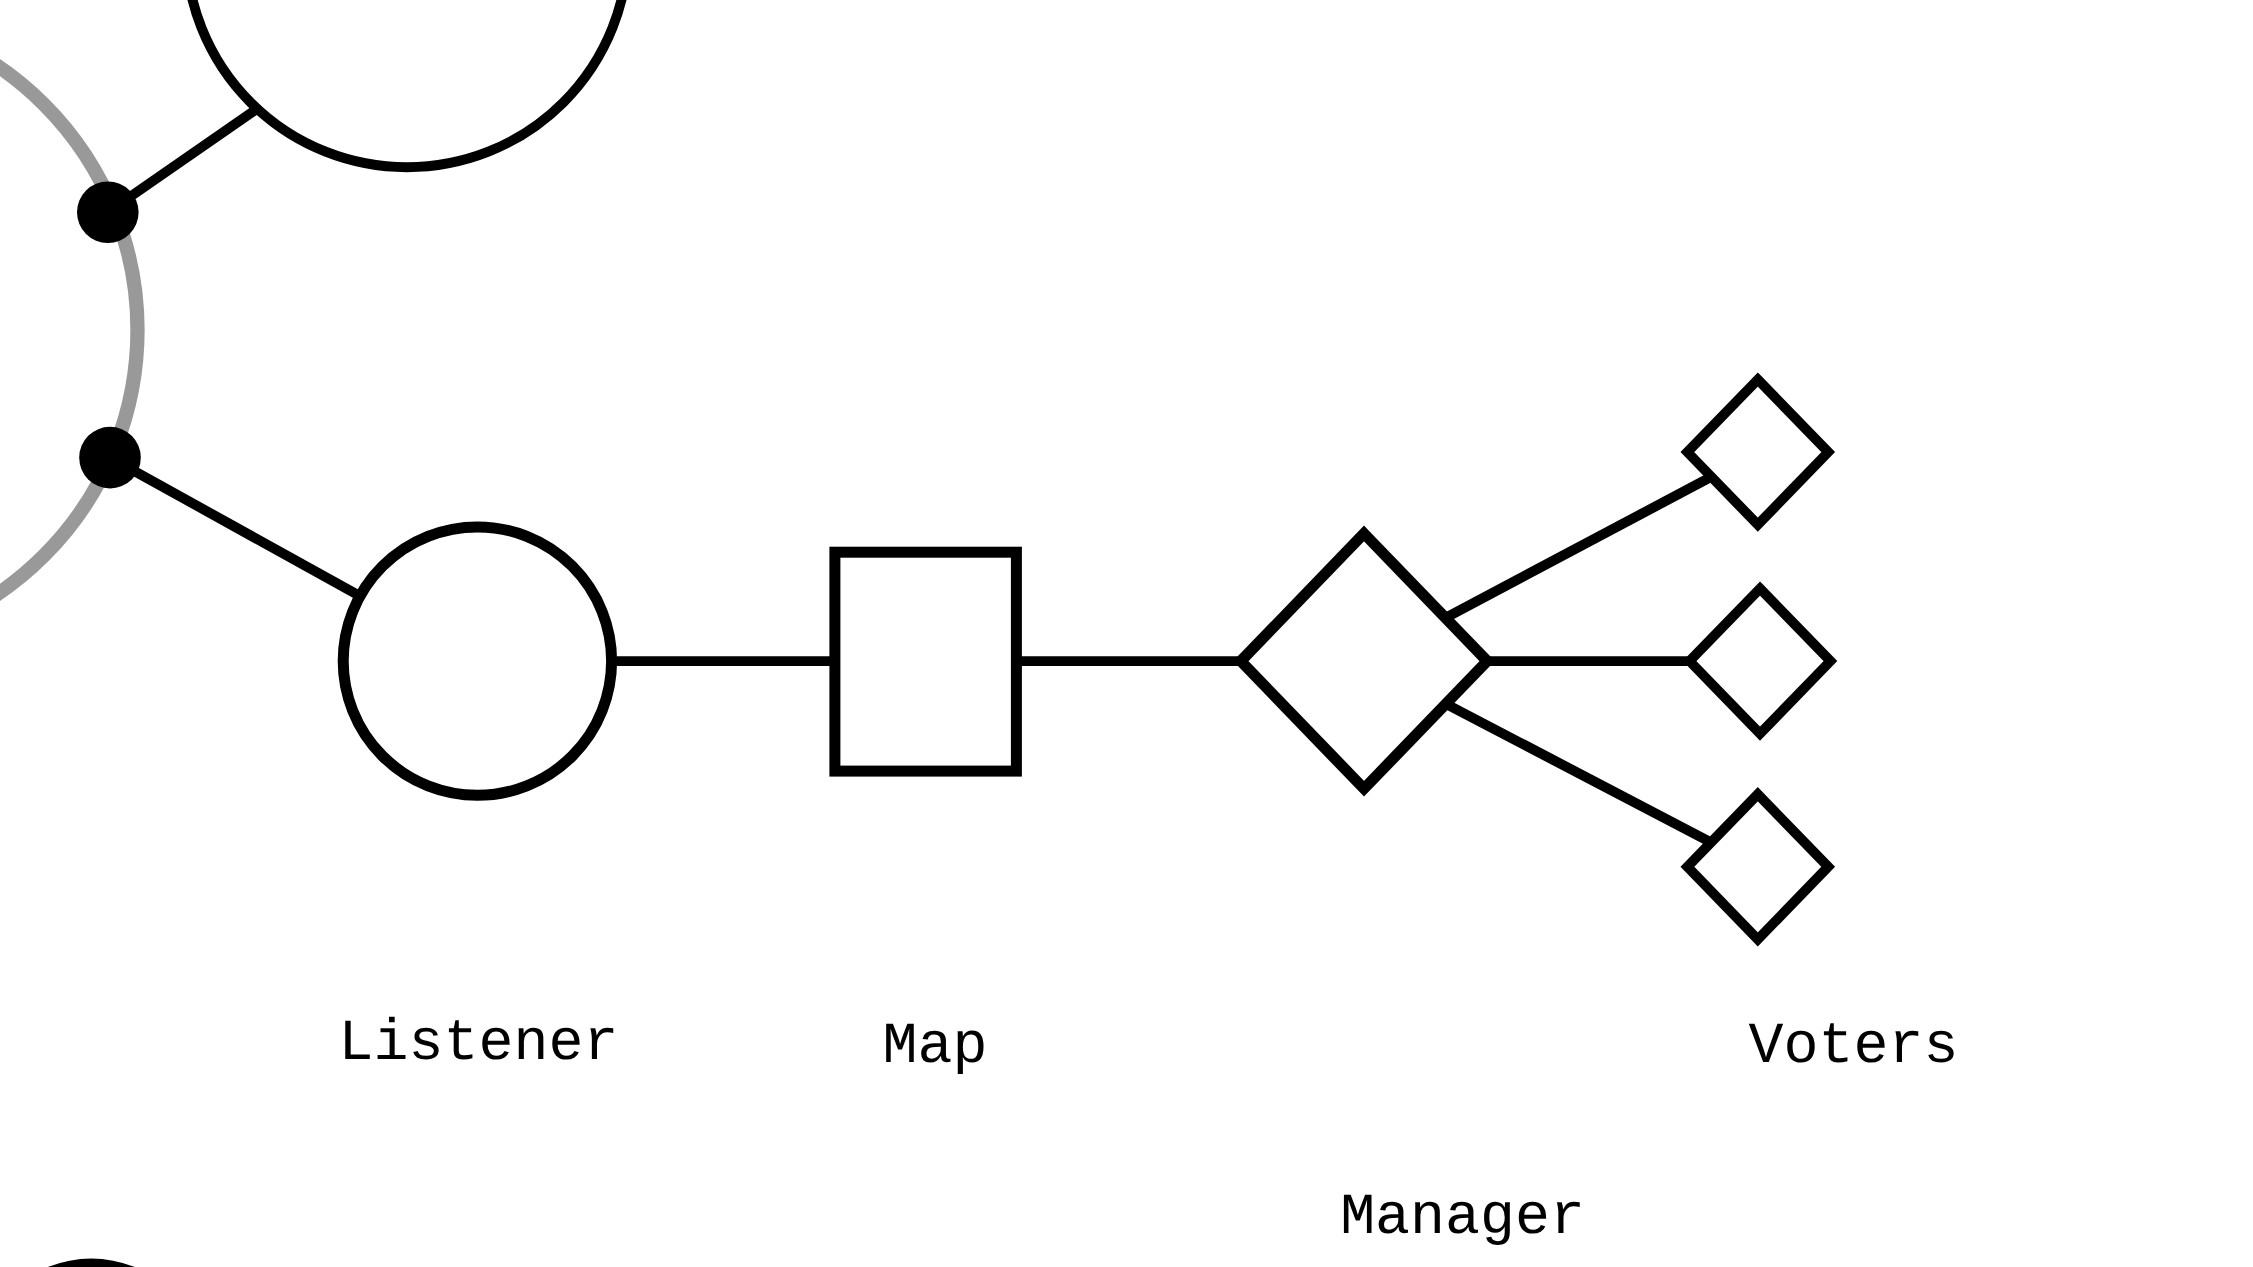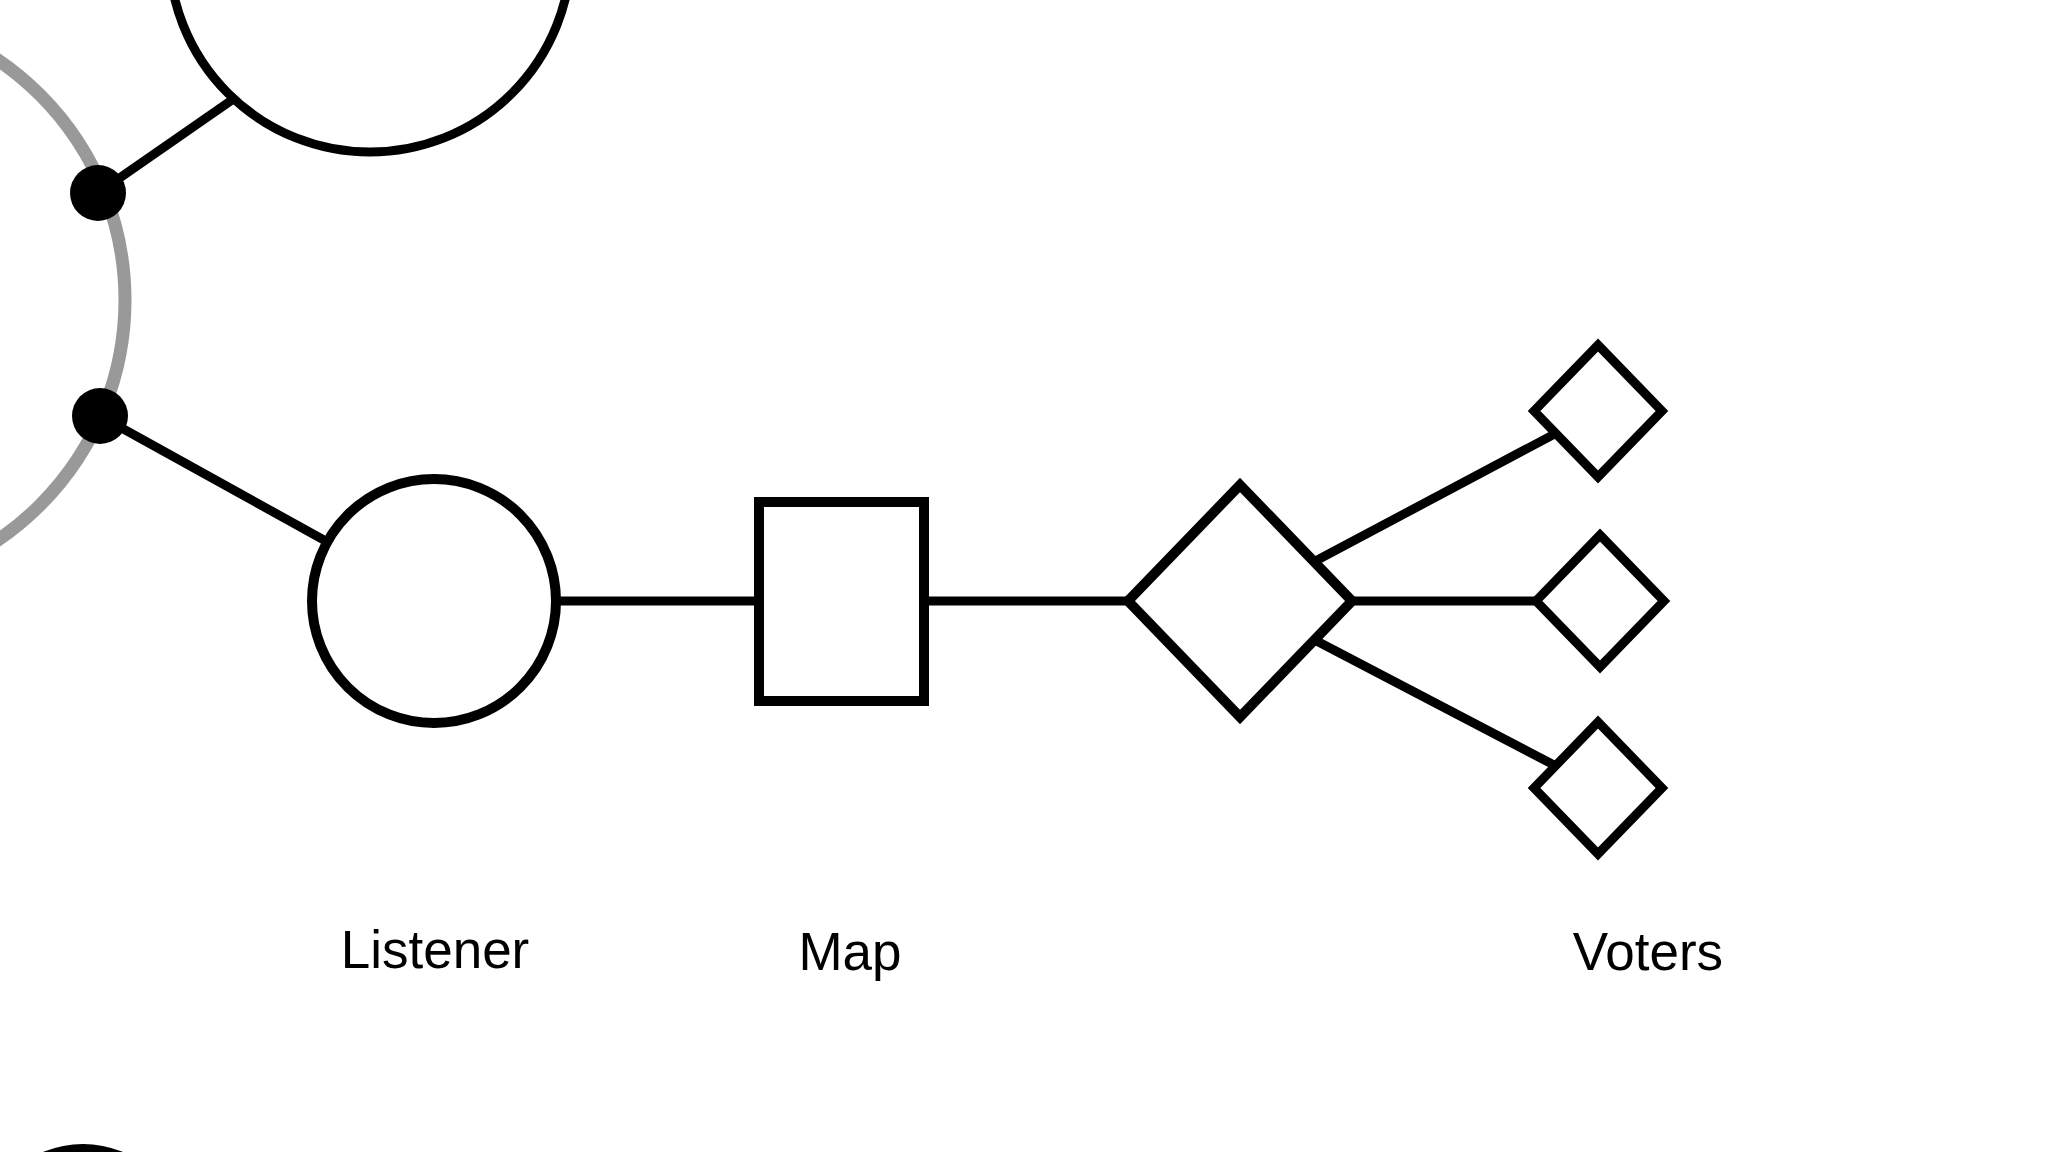--- a/index.html
+++ b/index.html
@@ -6,21 +6,21 @@
     margin: 0;
     padding: 0;
     background: #ffffff;
   }
   .stage {
     position: relative;
     width: 2048px;
     height: 1152px;
     background: #ffffff;
     overflow: hidden;
-    font-family: Liberation Sans, sans-serif;
+    font-family: Liberation Mono, monospace;
   }
   .stage svg {
     position: absolute;
     left: 0;
     top: 0;
     width: 2048px;
     height: 1152px;
     display: block;
   }
   .node-label {
@@ -70,17 +70,18 @@
 
     <path d="M 45 1156 Q 83 1141 121 1156" fill="none" stroke="#000000" stroke-width="9"></path>
   </svg>
 
   <div class="node-label" style="left:435px; top:918px;">Listener</div>
 
   <div class="node-label" style="left:850px; top:920px;">Map</div>
 
   <div class="node-label" style="left:1266px; top:887px;">
     <br>
+    <span>Manager</span>
   </div>
 
-  <div class="node-label" style="left:1648px; top:920px;text-align:center;">Voters</div>
+  <div class="node-label" style="left:1685px; top:920px;text-align:center;">Voters</div>
 
 </div>
 
 </body></html>

